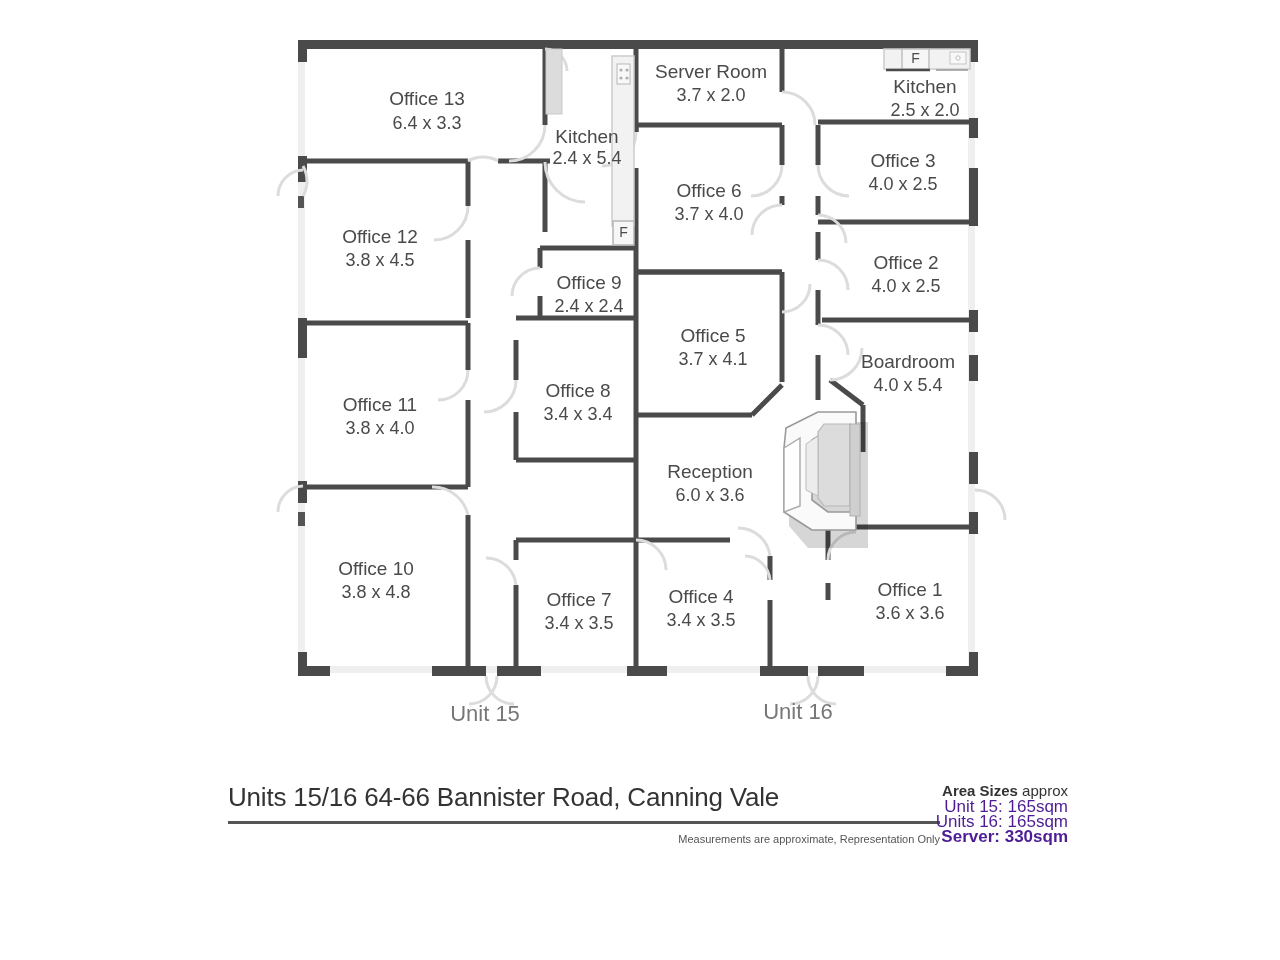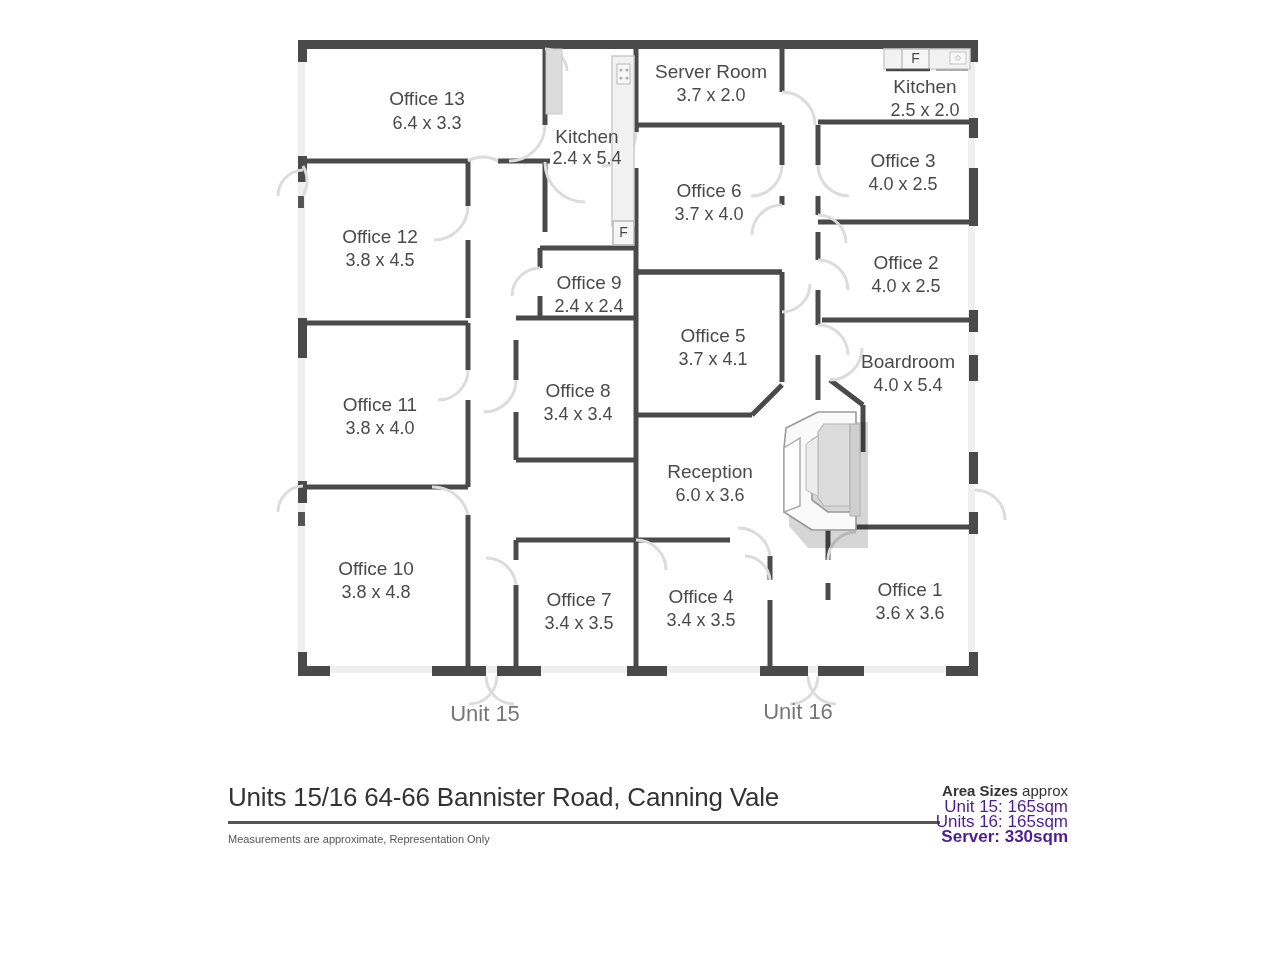--- a/index.html
+++ b/index.html
@@ -87,20 +87,21 @@
     width: 712px;
     height: 3px;
     background: #555555;
   }
   #disclaimer {
     margin-top: 8px;
     font-family: "Liberation Sans", sans-serif;
     font-size: 11px;
     line-height: 14px;
     color: #555555;
+    text-align: right;
   }
   #area-block {
     position: absolute;
     right: 0;
     top: 0;
     text-align: right;
     width: 200px;
   }
   #area-heading {
     font-family: "Liberation Sans", sans-serif;

